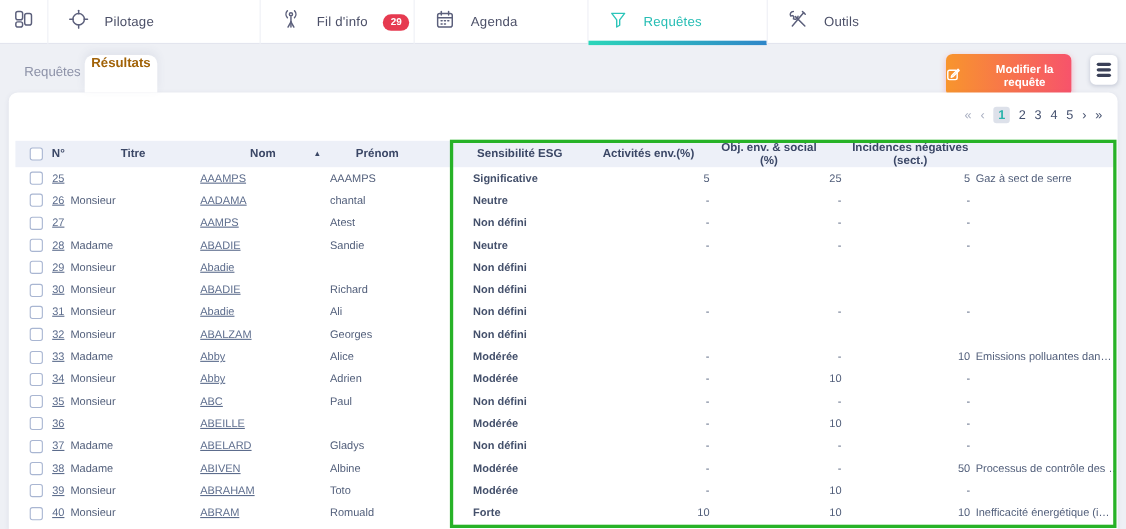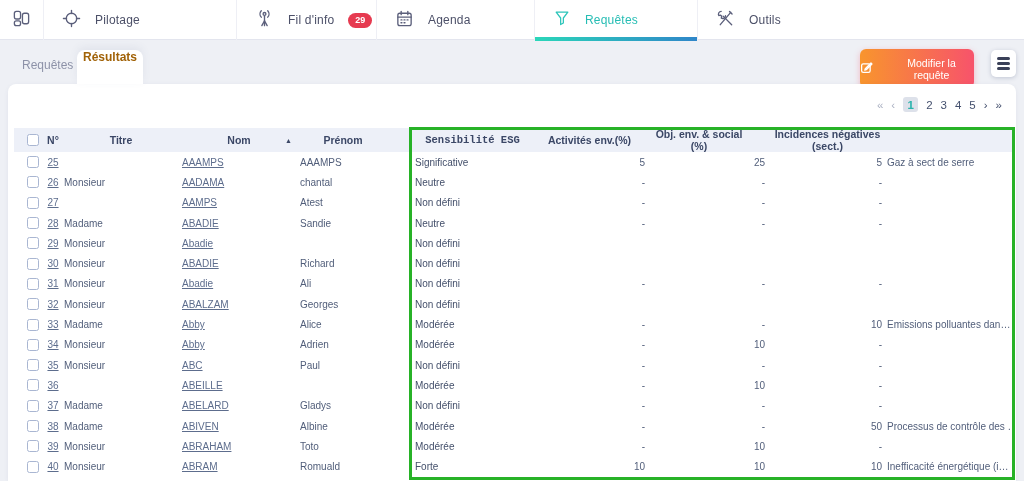--- a/index.html
+++ b/index.html
@@ -22,21 +22,21 @@
            padding:3px 7px; line-height:1; }
 
   
   .strip { position:absolute; top:40px; left:0; width:1024px; height:44px; }
   .subtab-inactive { position:absolute; left:22px; top:18px; font-size:12px; color:#8d92a8; cursor:pointer; }
   .subtab-active { position:absolute; left:77px; top:10px; width:66px; height:34px; background:#fff;
                    border-radius:8px 8px 0 0; box-shadow:0 -3px 8px rgba(80,90,130,.08);
                    display:flex; align-items:flex-start; justify-content:center;
                    font-size:12px; font-weight:bold; color:#a16207; cursor:pointer; z-index:6; }
   .modify-btn { position:absolute; left:860px; top:9px; width:114px; height:39px; border:none; border-radius:6px;
-                background:linear-gradient(90deg,#f8952d,#f7536b); color:#fff; font-weight:normal; font-size:10.5px;
+                background:linear-gradient(90deg,#f8952d,#f7536b); color:#fff; font-weight:bold; font-size:10.5px;
                 font-family:"Liberation Sans",sans-serif; display:flex; align-items:center; justify-content:center;
                 gap:16px; cursor:pointer; box-shadow:0 2px 6px rgba(247,83,107,.35); }
   .modify-btn svg { stroke:#fff; fill:none; stroke-width:1.6; stroke-linecap:round; stroke-linejoin:round; }
   .menu-btn { position:absolute; left:991px; top:10px; width:25px; height:27px; background:#fff; border:none;
               border-radius:5px; box-shadow:0 1px 4px rgba(60,70,110,.25); display:flex; flex-direction:column;
               align-items:center; justify-content:center; gap:2.5px; cursor:pointer; }
   .menu-btn i { display:block; width:13px; height:2.6px; background:#3a4058; border-radius:2px; }
 
   
   .card { position:absolute; left:8px; top:84px; width:1008px; height:397px; background:#fff;
@@ -52,29 +52,29 @@
 
   
   .tbl { position:absolute; left:6px; top:44px; width:1000px; }
   .gridrow { display:grid; grid-template-columns:30px 18px 118px 118px 112px 135px 107px 118px 115px 129px;
              align-items:center; }
   .thead { background:#edf0f8; height:24px; font-size:10.5px; font-weight:bold; color:#3b4766; }
   .thead > div { text-align:center; position:relative; }
   .h-obj { padding-right:24px; }
   .h-act { padding-right:18px; }
   .h-prenom { padding-right:22px; }
-  .h-sens { padding-right:10px;font-family:Liberation Mono, monospace; }
+  .h-sens { padding-right:10px; }
   .sort-arrow { position:absolute; right:6px; top:50%; transform:translateY(-50%);
                 font-size:7px; color:#3b4766; }
   .trow { height:20.3px; font-size:10px; color:#515e7a; }
   .cb { width:12px; height:12px; border:1.5px solid #a9b6d2; border-radius:2.5px; background:#fff;
         margin-left:13px; cursor:pointer; }
   .c-num { text-align:center; }
   .c-left { text-align:left; padding-left:2px; white-space:nowrap; overflow:hidden; }
-  .c-sens { text-align:left; padding-left:5px; color:#44506b; }
+  .c-sens { text-align:left; padding-left:20px; color:#44506b;font-weight:bold; }
   .c-r1 { text-align:right; padding-right:7px; }
   .c-r2 { text-align:right; padding-right:5px; }
   .c-r3 { text-align:right; padding-right:3px; }
   a.lnk { color:#5d6d8d; text-decoration:underline; cursor:pointer; }
 
   .green-box { position:absolute; left:401px; top:43px; width:606px; height:353px;
                border:3px solid #27b227; pointer-events:none; z-index:8; }
 </style>
 </head>
 <body>

